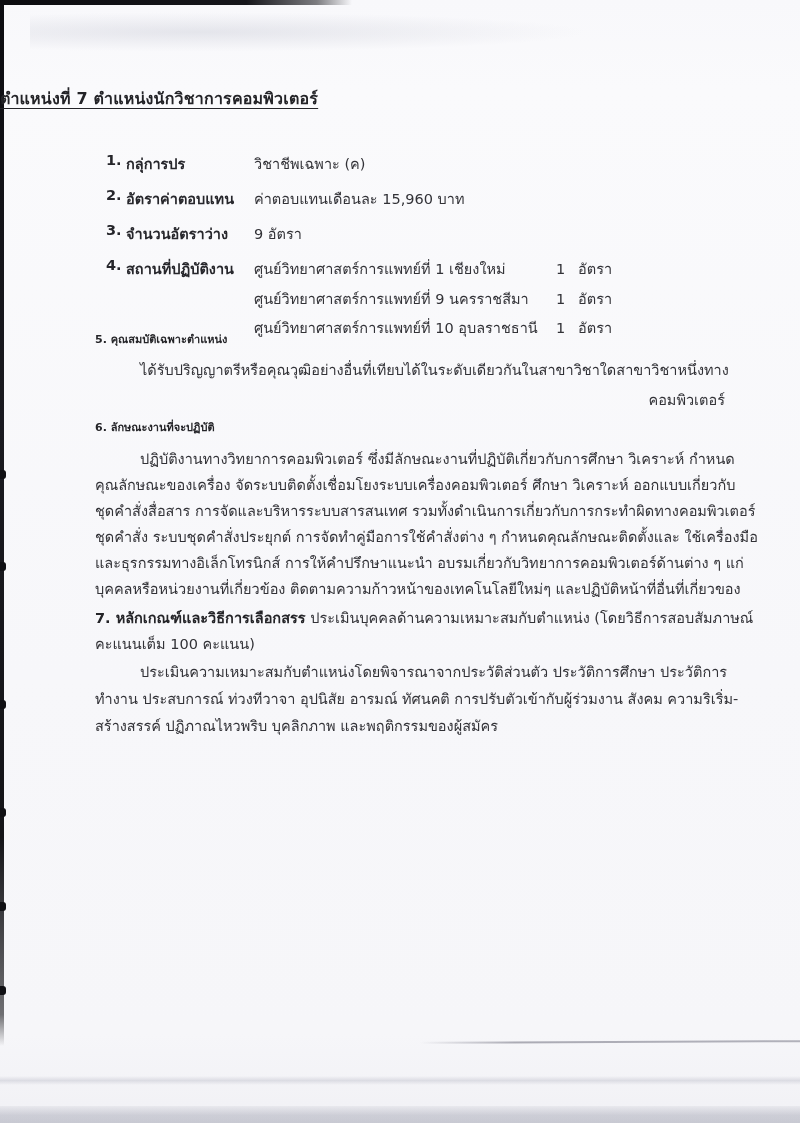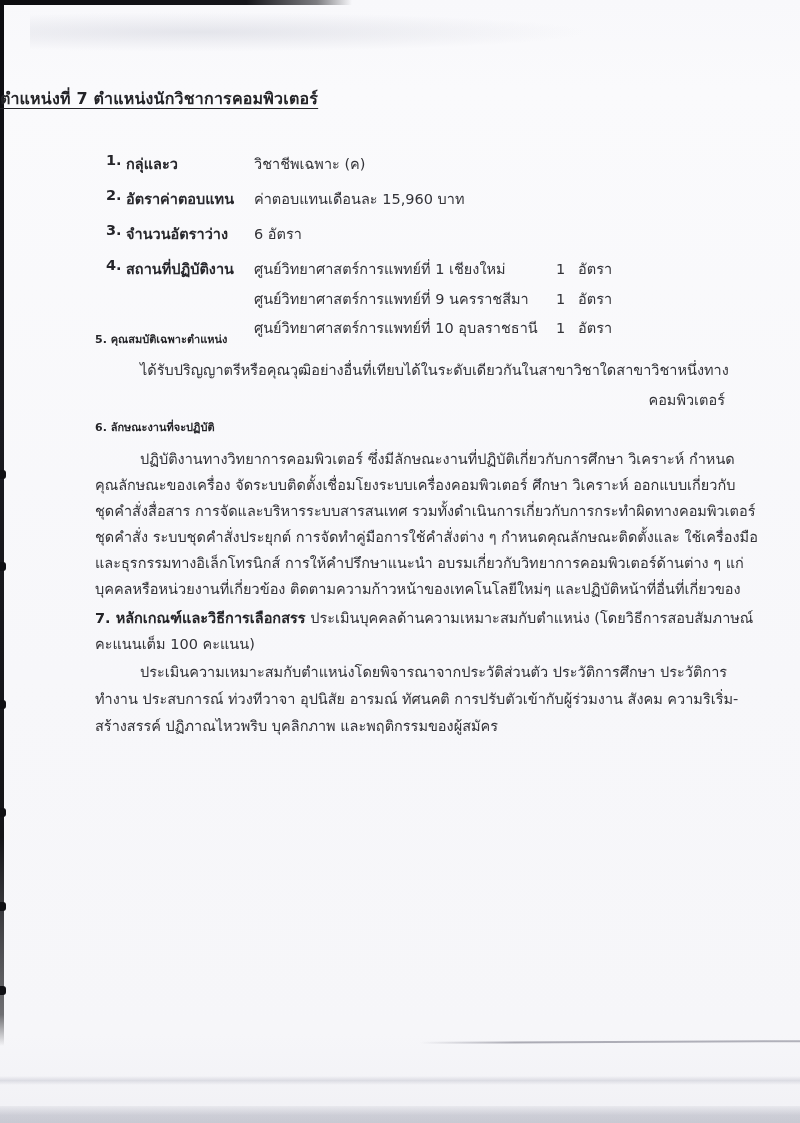--- a/index.html
+++ b/index.html
@@ -88,34 +88,34 @@
   <div class="band-bottom"></div>
 
   <div class="title-wrap">
     <span class="doc-title">ตำแหน่งที่ 7 ตำแหน่งนักวิชาการคอมพิวเตอร์</span>
   </div>
 
   <div class="fields">
 
     <div class="field-row">
       <span class="f-no">1.</span>
-      <span class="f-label">กลุ่และว</span>
+      <span class="f-label">กลุ่การปร</span>
       <span class="f-value">วิชาชีพเฉพาะ (ค)</span>
     </div>
 
     <div class="field-row">
       <span class="f-no">2.</span>
       <span class="f-label">อัตราค่าตอบแทน</span>
       <span class="f-value">ค่าตอบแทนเดือนละ 15,960 บาท</span>
     </div>
 
     <div class="field-row">
       <span class="f-no">3.</span>
       <span class="f-label">จำนวนอัตราว่าง</span>
-      <span class="f-value">6  อัตรา</span>
+      <span class="f-value">9  อัตรา</span>
     </div>
 
     <div class="field-row">
       <span class="f-no">4.</span>
       <span class="f-label">สถานที่ปฏิบัติงาน</span>
       <span class="f-value">
         <span class="loc-list">
           <span class="loc-row">
             <span class="loc-name">ศูนย์วิทยาศาสตร์การแพทย์ที่ 1 เชียงใหม่</span>
             <span class="loc-count">1</span>

